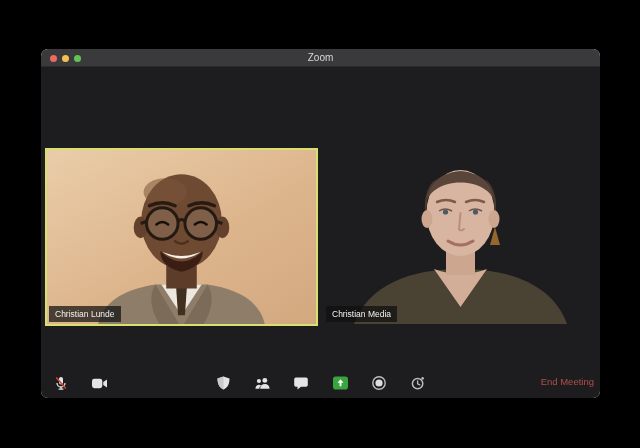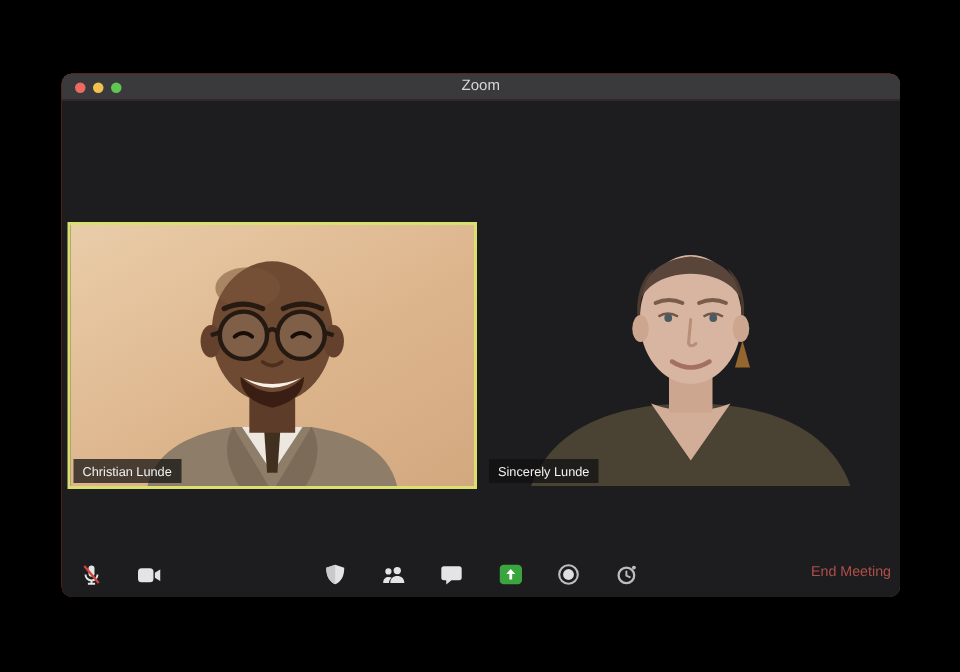--- a/index.html
+++ b/index.html
@@ -1,19 +1,19 @@
 <!DOCTYPE html>
 <html><head>
 <meta charset="utf-8">
 <style>
   * { margin:0; padding:0; box-sizing:border-box; }
   html,body { width:640px; height:448px; background:#000; overflow:hidden;
               font-family:"Liberation Sans","DejaVu Sans",sans-serif; }
   .window { position:absolute; left:41px; top:49px; width:559px; height:349px;
-            background:#c2410c; border-radius:7px; overflow:hidden;
+            background:#ffffff; border-radius:7px; overflow:hidden;
             box-shadow:0 8px 30px rgba(0,0,0,.8); }
   .titlebar { position:relative; height:18px; background:#3a3a3c;
               border-bottom:1px solid #2a2a2c; }
   .lights { position:absolute; left:9px; top:5.5px; display:flex; gap:5px; }
   .light { width:7px; height:7px; border-radius:50%; }
   .title { position:absolute; left:0; right:0; top:3px; text-align:center;
            color:#d6d6d6; font-size:10px; }
   .stage { position:absolute; left:0; top:18px; right:0; bottom:30px; background:#1d1d1f; }
   .tile { position:absolute; overflow:hidden; }
   .tile-left { left:4px; top:81px; width:273px; height:178px;
@@ -116,21 +116,21 @@
 
         <path d="M115,62 Q121,58 128,62" stroke="#6e564a" stroke-width="1.5" fill="none"></path>
         <circle cx="121.5" cy="63" r="2.6" fill="#4c5a63"></circle>
         <path d="M145,62 Q151,58 158,62" stroke="#6e564a" stroke-width="1.5" fill="none"></path>
         <circle cx="151.5" cy="63" r="2.6" fill="#4c5a63"></circle>
 
         <path d="M136.5,64 L135,80 Q136.5,83 140,80" stroke="#b98f7a" stroke-width="2" fill="none" stroke-linecap="round"></path>
 
         <path d="M124,92 Q136.5,100 149,92" stroke="#a4705f" stroke-width="3" fill="none" stroke-linecap="round"></path>
       </svg>
-      <div class="name-tag">Sincerely Lunde</div>
+      <div class="name-tag">Christian Media</div>
     </div>
 
   </div>
 
   <div class="toolbar">
 
     <div class="tb-left">
       <div class="tb-btn">
         <svg width="14" height="15" viewBox="0 0 14 15">
           <rect x="5" y="1" width="4" height="7.5" rx="2" fill="#e4e4e4"></rect>

